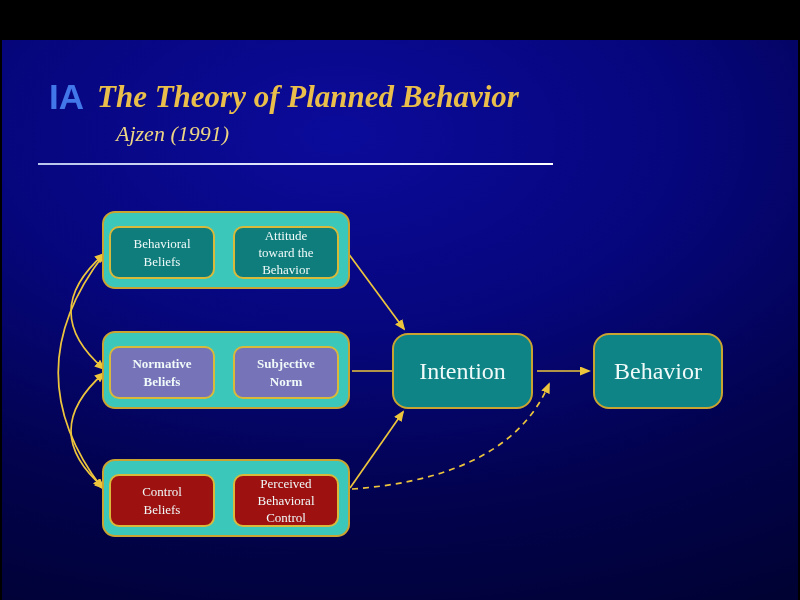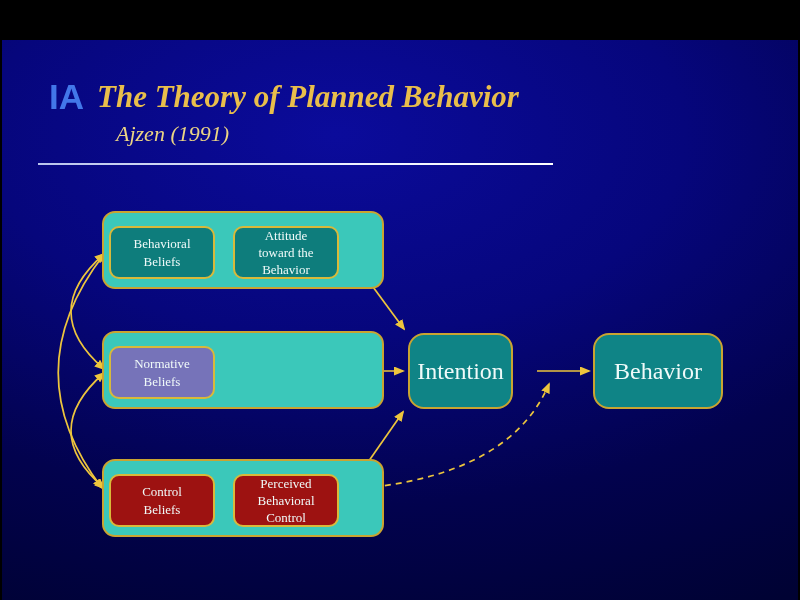--- a/index.html
+++ b/index.html
@@ -70,21 +70,21 @@
   .arrow {
     fill: none;
     stroke: var(--arrow-gold);
     stroke-width: 1.7;
   }
   .arrow.dashed { stroke-dasharray: 6 5; }
   marker path { fill: var(--arrow-gold); }
 
   
   .group {
-    width: 282px; height: 78px;
+    width: 248px; height: 78px;
     left: 102px;
     background: var(--group-fill);
     border: 2px solid var(--border-gold);
     border-radius: 13px;
     box-sizing: border-box;
     padding-left: 12px;
   }
   .group.g1 { top: 174px; }
   .group.g2 { top: 294px; }
   .group.g3 { top: 422px; }
@@ -101,36 +101,36 @@
     justify-content: center;
     text-align: center;
     color: var(--box-text);
     font-size: 13px;
     line-height: 1.32;
     white-space: pre-line;
   }
   .innerbox.pos-left  { left: 5px; }
   .innerbox.pos-right { left: 129px; }
   .fill-teal   { background: var(--box-teal); }
-  .fill-purple { background: var(--box-purple); }
+  .fill-purple { background: var(--box-purple); font-weight: bold; }
   .fill-red    { background: var(--box-red); }
 
   
   .node {
     background: var(--node-teal);
     border: 2px solid var(--border-gold);
     border-radius: 16px;
     box-sizing: border-box;
     display: flex;
     align-items: center;
     justify-content: center;
     color: var(--box-text);
     font-size: 24px;
   }
-  .node.intention { left: 408px; top: 296px; width: 105px; height: 76px; font-family: Liberation Serif, serif; }
+  .node.intention { left: 392px; top: 296px; width: 141px; height: 76px; font-family: Liberation Serif, serif; }
   .node.behavior  { left: 593px; top: 296px; width: 130px; height: 76px; }
 </style>
 </head>
 <body>
 
 <div class="slide">
   <div class="slide-bg"></div>
 
   <div class="abs logo">IA</div>
   <div class="abs title">The Theory of Planned Behavior</div>
@@ -165,20 +165,22 @@
     <div class="innerbox pos-left fill-teal">Behavioral
 Beliefs</div>
     <div class="innerbox pos-right fill-teal">Attitude
 toward the
 Behavior</div>
   </div>
 
   <div class="abs group g2">
     <div class="innerbox pos-left fill-purple">Normative
 Beliefs</div>
+    <div class="innerbox pos-right fill-purple">Subjective
+Norm</div>
   </div>
 
   <div class="abs group g3">
     <div class="innerbox pos-left fill-red">Control
 Beliefs</div>
     <div class="innerbox pos-right fill-red">Perceived
 Behavioral
 Control</div>
   </div>
 

